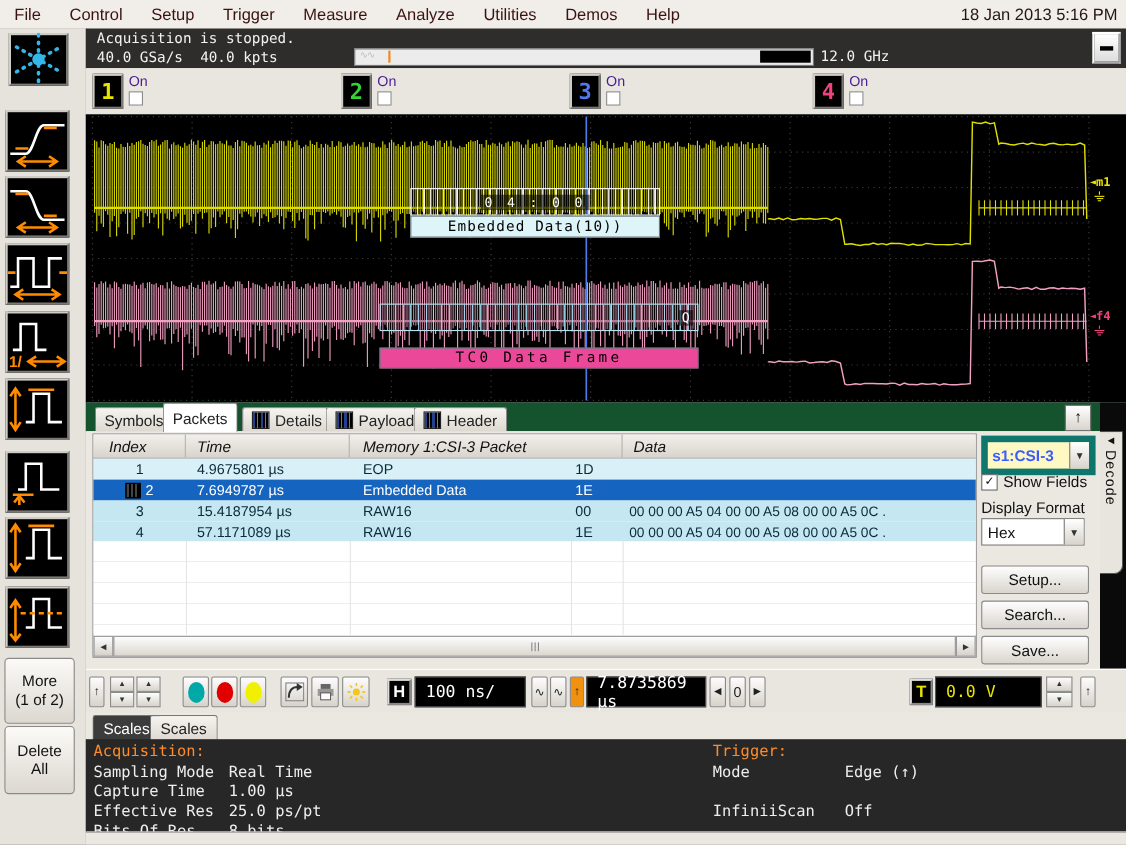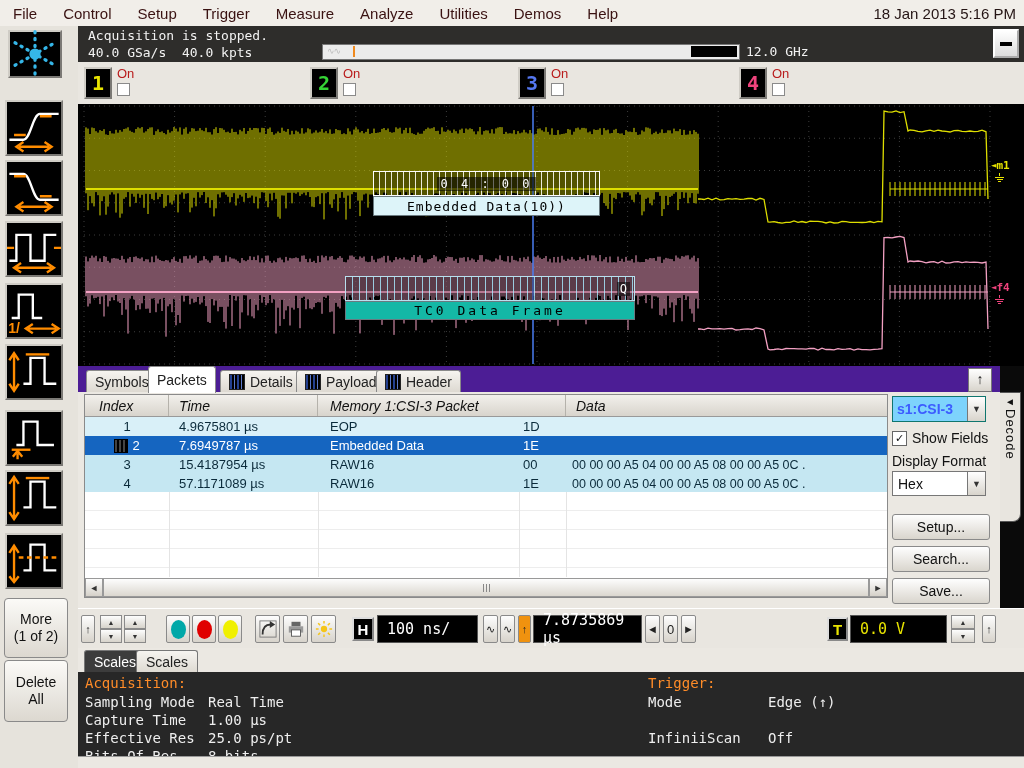--- a/index.html
+++ b/index.html
@@ -33,40 +33,40 @@
   #min-btn{position:absolute;right:5px;top:3px;width:26px;height:29px;background:linear-gradient(#fff,#dcdcdc);
            border:2px outset #fff;box-sizing:border-box;display:flex;align-items:center;justify-content:center;}
   #min-btn i{display:block;width:12px;height:4px;background:#000;}
   
   #chrow{position:absolute;left:0;top:36px;width:946px;height:42px;background:#e9e6e0;border-bottom:1px solid #777;}
   .chan{position:absolute;top:5px;display:flex;}
   .ch-btn{width:28px;height:32px;background:#000;border:2px outset #cfccc5;box-sizing:border-box;
           display:flex;align-items:center;justify-content:center;font-size:20px;font-weight:bold;
           font-family:"DejaVu Sans Mono",monospace;}
   .ch-right{margin-left:5px;display:flex;flex-direction:column;}
-  .ch-on{font-size:13px;color:#b91c1c;line-height:14px;}
+  .ch-on{font-size:13px;color:#4c1d95;line-height:14px;}
   .cb{width:11px;height:11px;background:#fff;border:1px solid #8a8a8a;margin-top:2px;}
   
   #wavearea{position:absolute;left:0;top:78px;width:946px;height:262px;background:#000;}
   .dec-field{position:absolute;border:1px solid #fff;box-sizing:border-box;
              background:repeating-linear-gradient(90deg,rgba(0,0,0,.25) 0 5px,rgba(255,255,255,.85) 5px 6px);
              display:flex;align-items:center;justify-content:center;}
   .dec-field span{background:rgba(0,0,0,.55);color:#fff;font-family:"DejaVu Sans Mono",monospace;
                   font-size:12px;letter-spacing:3px;padding:0 3px;}
   .dec-label{position:absolute;border:1px solid #6a7a80;box-sizing:border-box;color:#000;
              font-family:"DejaVu Sans Mono",monospace;font-size:13px;display:flex;align-items:center;
              justify-content:center;letter-spacing:1px;}
   .marker{position:absolute;font-family:"DejaVu Sans Mono",monospace;font-size:11px;font-weight:bold;line-height:11px;}
   .marker .arr{font-size:9px;vertical-align:1px;}
   .gnd{margin-top:2px;margin-left:4px;}
   .gnd i{display:block;background:currentColor;height:1px;margin:1px 0 0 0;}
   .gnd .s{width:1px;height:3px;margin-left:4px;}
   .gnd .l1{width:9px;} .gnd .l2{width:6px;margin-left:1.5px;} .gnd .l3{width:3px;margin-left:3px;}
   
-  #tabrow{position:absolute;left:0;top:340px;width:946px;height:26px;background:#4c1d95;}
+  #tabrow{position:absolute;left:0;top:340px;width:946px;height:26px;background:#14532d;}
   .dtab{position:absolute;top:4px;height:21px;background:linear-gradient(#f6f4f0,#ddd9d1);border:1px solid #8a8a8a;
         border-bottom:none;border-radius:3px 3px 0 0;display:flex;align-items:center;padding:0 8px;font-size:14px;color:#222;}
   .dtab.active{top:0;height:26px;background:#fff;z-index:2;}
   .tabicon{width:14px;height:14px;margin-right:5px;border:1px solid #222;
            background:repeating-linear-gradient(90deg,#23408f 0 2px,#000 2px 4px,#5b79c9 4px 5px,#000 5px 7px);}
   #tab-up{position:absolute;left:890px;top:2px;width:22px;height:22px;background:linear-gradient(#fff,#d8d4cc);
           border:1px solid #777;text-align:center;font-size:14px;font-weight:bold;line-height:21px;color:#111;}
   
   #tablezone{position:absolute;left:0;top:366px;width:946px;height:216px;background:#ebe8e2;}
   #rstrip{position:absolute;left:922px;top:-26px;width:24px;height:242px;background:#0a0a0a;}
@@ -91,21 +91,21 @@
              background:repeating-linear-gradient(180deg,#fff 0 18px,#ededed 18px 19px);}
   .colline{position:absolute;top:0;width:1px;height:85px;background:#e4e4e4;}
   #hscroll{position:absolute;left:0;top:183px;width:802px;height:19px;background:#dedad2;display:flex;}
   .sc-btn{width:18px;height:19px;background:linear-gradient(#fdfdfd,#d5d1c9);border:1px solid #999;box-sizing:border-box;
           font-size:9px;color:#333;display:flex;align-items:center;justify-content:center;}
   #sc-thumb{flex:1;background:linear-gradient(#fdfdfd,#dbd7cf);border:1px solid #999;box-sizing:border-box;
             display:flex;align-items:center;justify-content:center;gap:2px;}
   #sc-thumb i{display:block;width:1px;height:8px;background:#888;}
   
   #dpanel{position:absolute;left:812px;top:0;width:110px;height:216px;}
-  #src-combo{position:absolute;left:2px;top:4px;width:92px;height:24px;border:1px solid #0f766e;background:#7dd3fc;display:flex;}
+  #src-combo{position:absolute;left:2px;top:4px;width:92px;height:24px;border:6px solid #0f766e;background:#fef9c3;display:flex;}
   #src-combo .val{flex:1;color:#3c5cff;font-size:14px;font-weight:bold;display:flex;align-items:center;padding-left:4px;
                   font-family:"Liberation Sans",sans-serif;}
   .combo-btn{width:17px;background:linear-gradient(#fff,#d8d4cc);border-left:1px solid #777;color:#333;font-size:9px;
              display:flex;align-items:center;justify-content:center;}
   #showfields{position:absolute;left:2px;top:38px;display:flex;align-items:center;font-size:14px;color:#111;}
   .cbx{width:13px;height:13px;background:#fff;border:1px solid #666;margin-right:5px;font-size:11px;line-height:12px;
        text-align:center;color:#111;}
   #dispfmt-label{position:absolute;left:2px;top:61px;font-size:14px;color:#111;}
   #hex-combo{position:absolute;left:2px;top:79px;width:92px;height:23px;border:1px solid #777;background:#fff;display:flex;}
   #hex-combo .val{flex:1;font-size:14px;color:#111;display:flex;align-items:center;padding-left:5px;}
@@ -318,21 +318,21 @@
           <path d="M812 181L812 195M817 181L817 195M822 181L822 195M827 181L827 195M832 181L832 195M837 181L837 195M842 181L842 195M847 181L847 195M852 181L852 195M857 181L857 195M862 181L862 195M867 181L867 195M872 181L872 195M877 181L877 195M882 181L882 195M887 181L887 195M892 181L892 195M897 181L897 195M902 181L902 195M907 181L907 195M812 188L910 188" stroke="#f2a0c2" stroke-width="1" fill="none"></path>
           <line x1="455" y1="2" x2="455" y2="260" stroke="#4a7cf0" stroke-width="1.5"></line>
         </svg>
       <div class="dec-field" style="left:295px;top:67px;width:227px;height:25px">
         <span>0 4 : 0 0</span>
       </div>
       <div class="dec-label" style="left:295px;top:92px;width:227px;height:20px;background:#ddf4f9">Embedded Data(10))</div>
       <div class="dec-field" style="left:267px;top:172px;width:290px;height:25px;border-color:#b8e0ee;background:repeating-linear-gradient(90deg,rgba(0,0,0,.25) 0 6px,rgba(160,225,245,.85) 6px 7px)">
         <span style="margin-left:auto;margin-right:4px;letter-spacing:0">Q</span>
       </div>
-      <div class="dec-label" style="left:267px;top:197px;width:290px;height:19px;background:#14b8a6;letter-spacing:3px">TC0 Data Frame</div>
+      <div class="dec-label" style="left:267px;top:212px;width:290px;height:19px;background:#ec4899;letter-spacing:3px">TC0 Data Frame</div>
       <div class="marker" style="left: 913px; top: 56px; color: rgb(232, 228, 0);">
         <span class="arr">◄</span><span>m1</span>
         <div class="gnd">
             <i class="s"></i>
             <i class="l1"></i>
             <i class="l2"></i>
             <i class="l3"></i>
           </div>
       </div>
       <div class="marker" style="left: 913px; top: 178px; color: rgb(240, 67, 125);">

